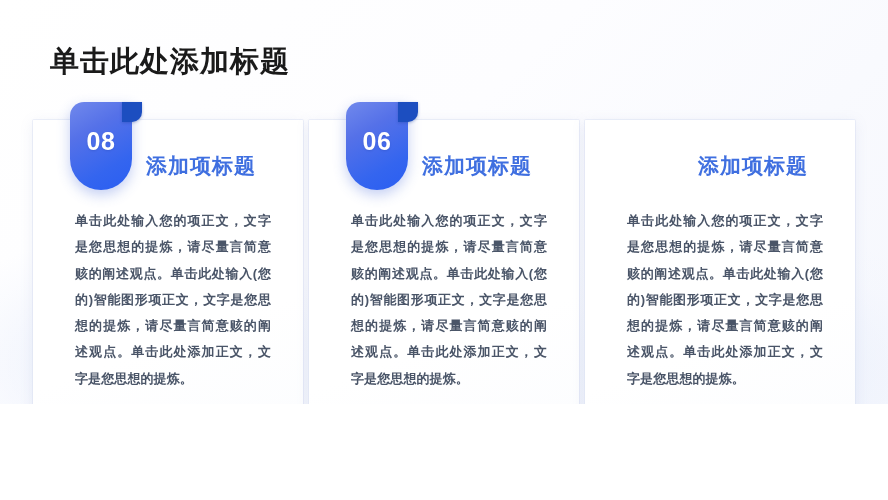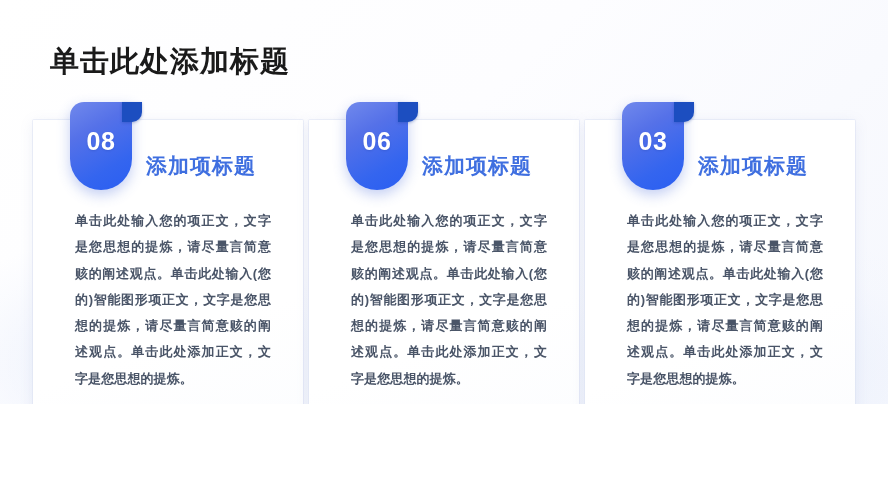--- a/index.html
+++ b/index.html
@@ -185,24 +185,19 @@
         <div class="badge"></div>
         <div class="badge-fold"></div>
         <div class="badge-num">06</div>
       </div>
       <div class="card-title">添加项标题</div>
       <div class="card-body">单击此处输入您的项正文，文字是您思想的提炼，请尽量言简意赅的阐述观点。单击此处输入(您的)智能图形项正文，文字是您思想的提炼，请尽量言简意赅的阐述观点。单击此处添加正文，文字是您思想的提炼。</div>
       <div class="card-bar"></div>
     </div>
 
     <div class="card">
-      <div class="badge-wrap">
-        <div class="badge"></div>
-        <div class="badge-fold"></div>
-        <div class="badge-num">03</div>
-      </div>
       <div class="card-title">添加项标题</div>
       <div class="card-body">单击此处输入您的项正文，文字是您思想的提炼，请尽量言简意赅的阐述观点。单击此处输入(您的)智能图形项正文，文字是您思想的提炼，请尽量言简意赅的阐述观点。单击此处添加正文，文字是您思想的提炼。</div>
       <div class="card-bar"></div>
     </div>
 
   </div>
 </div>
 
 </body></html>

